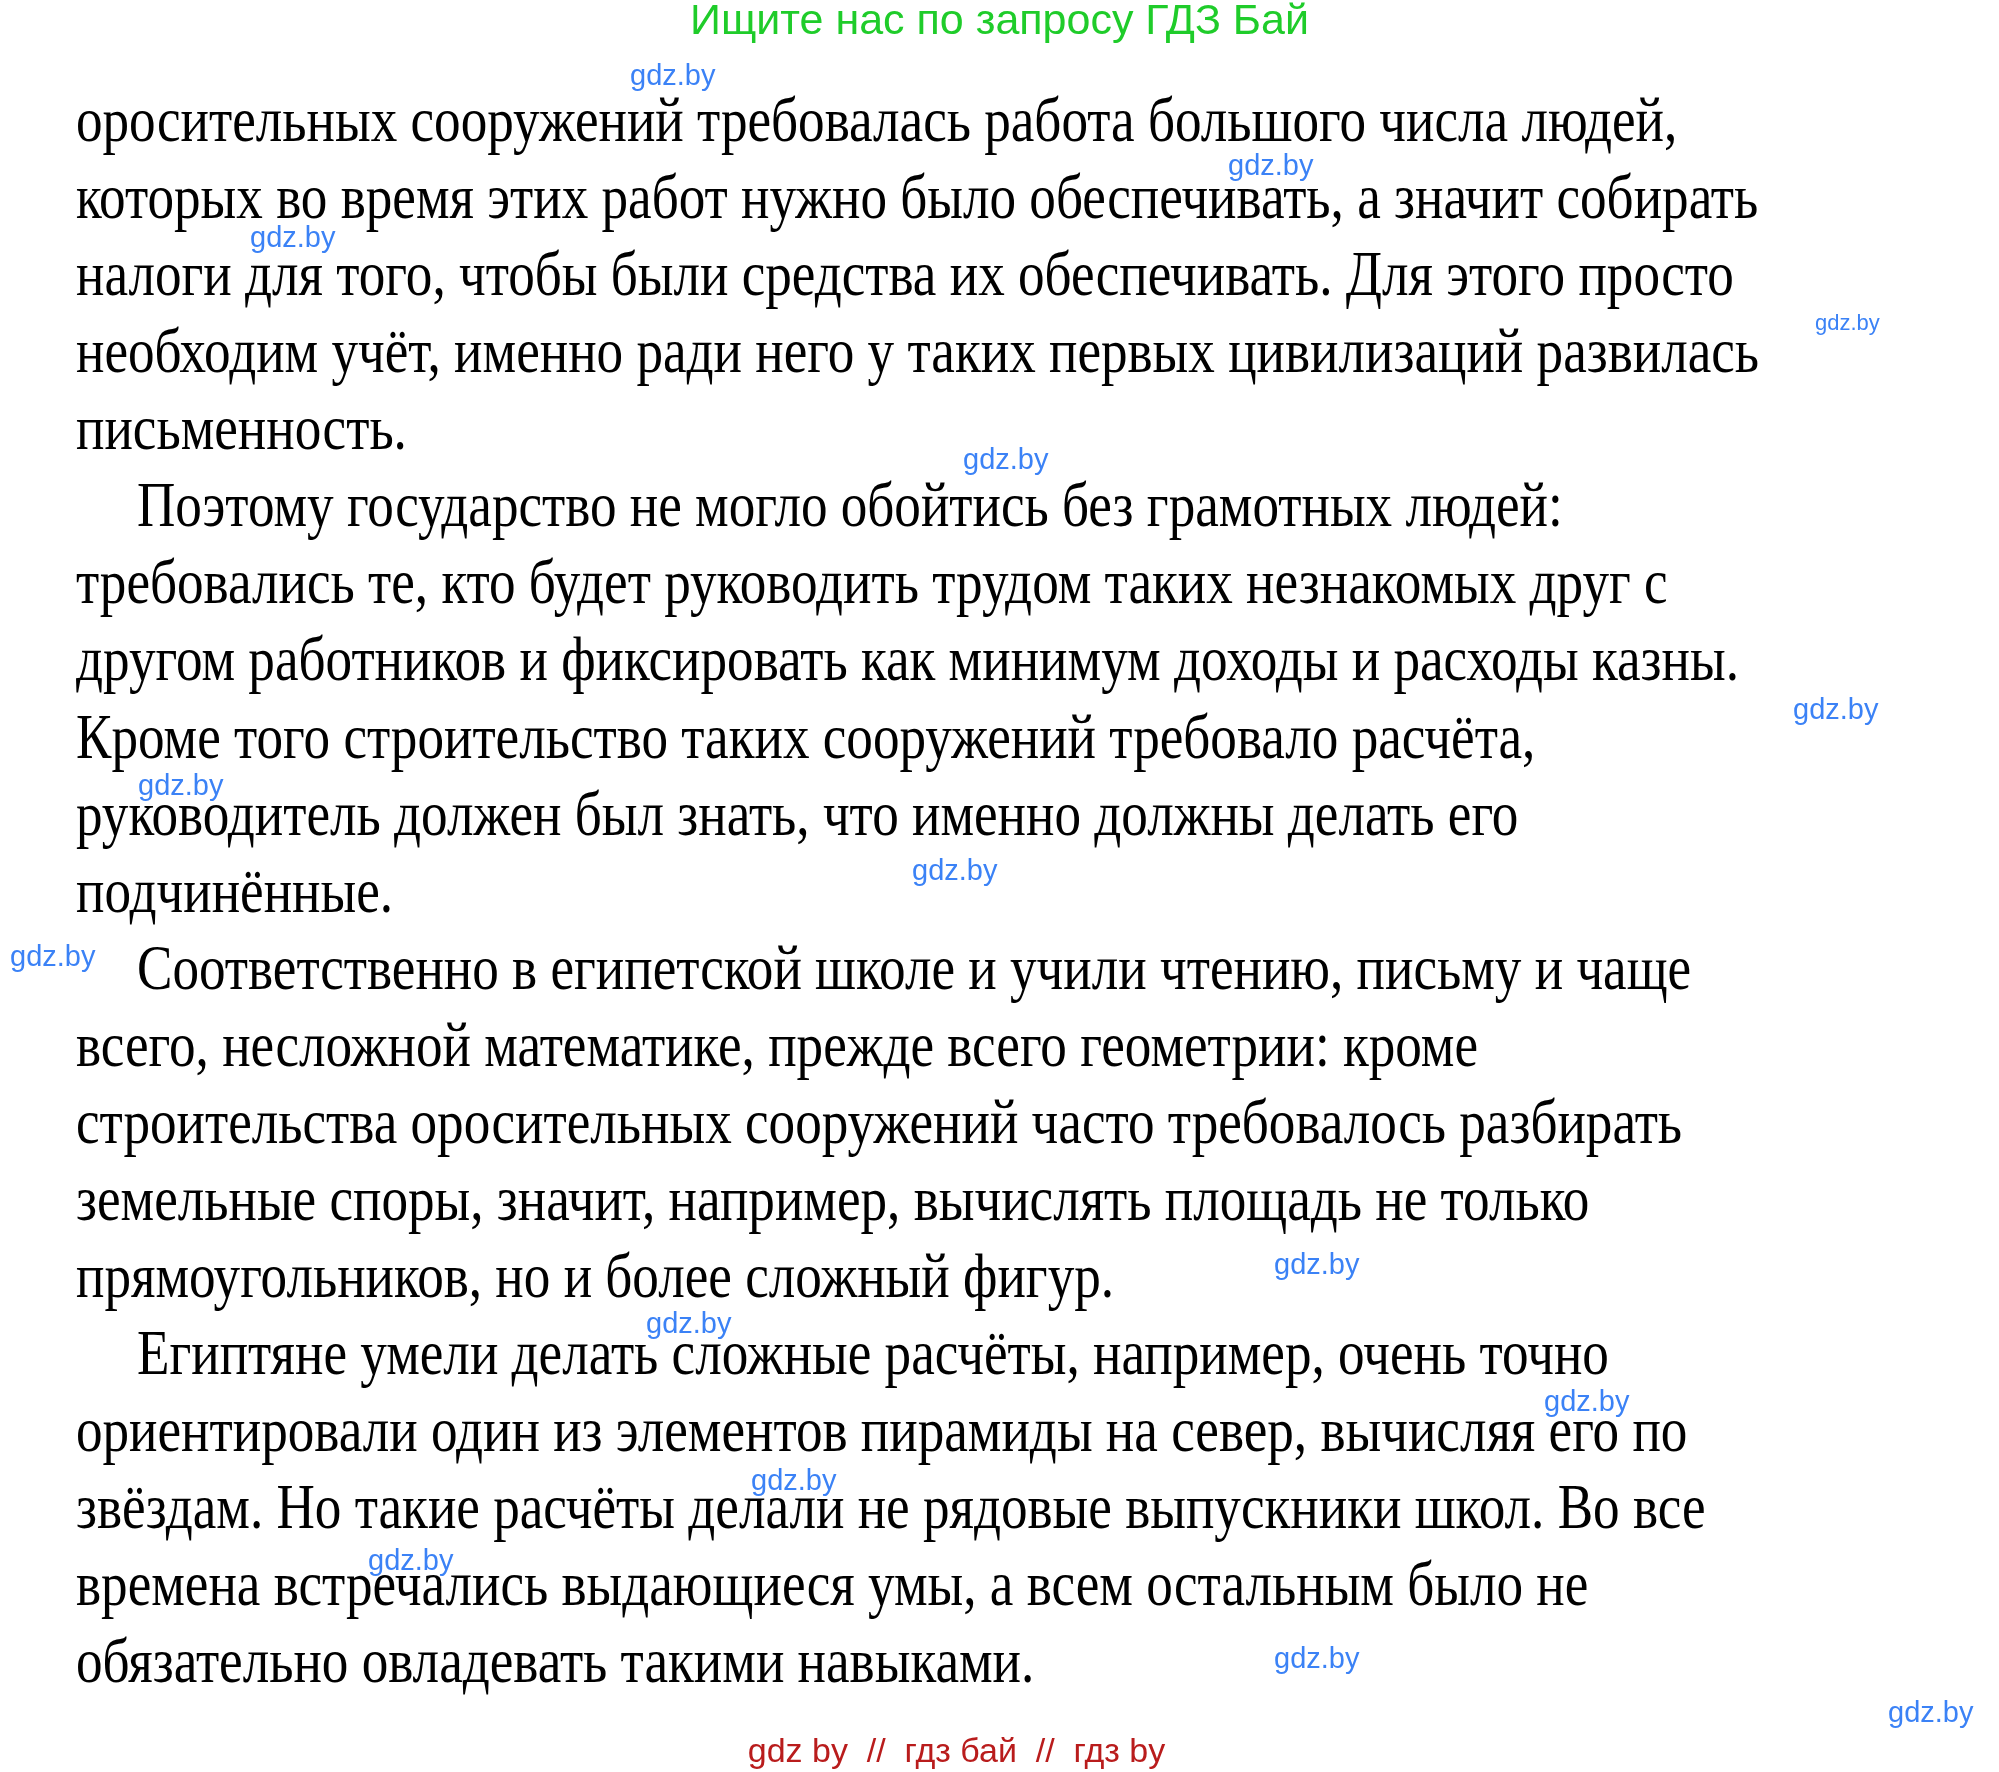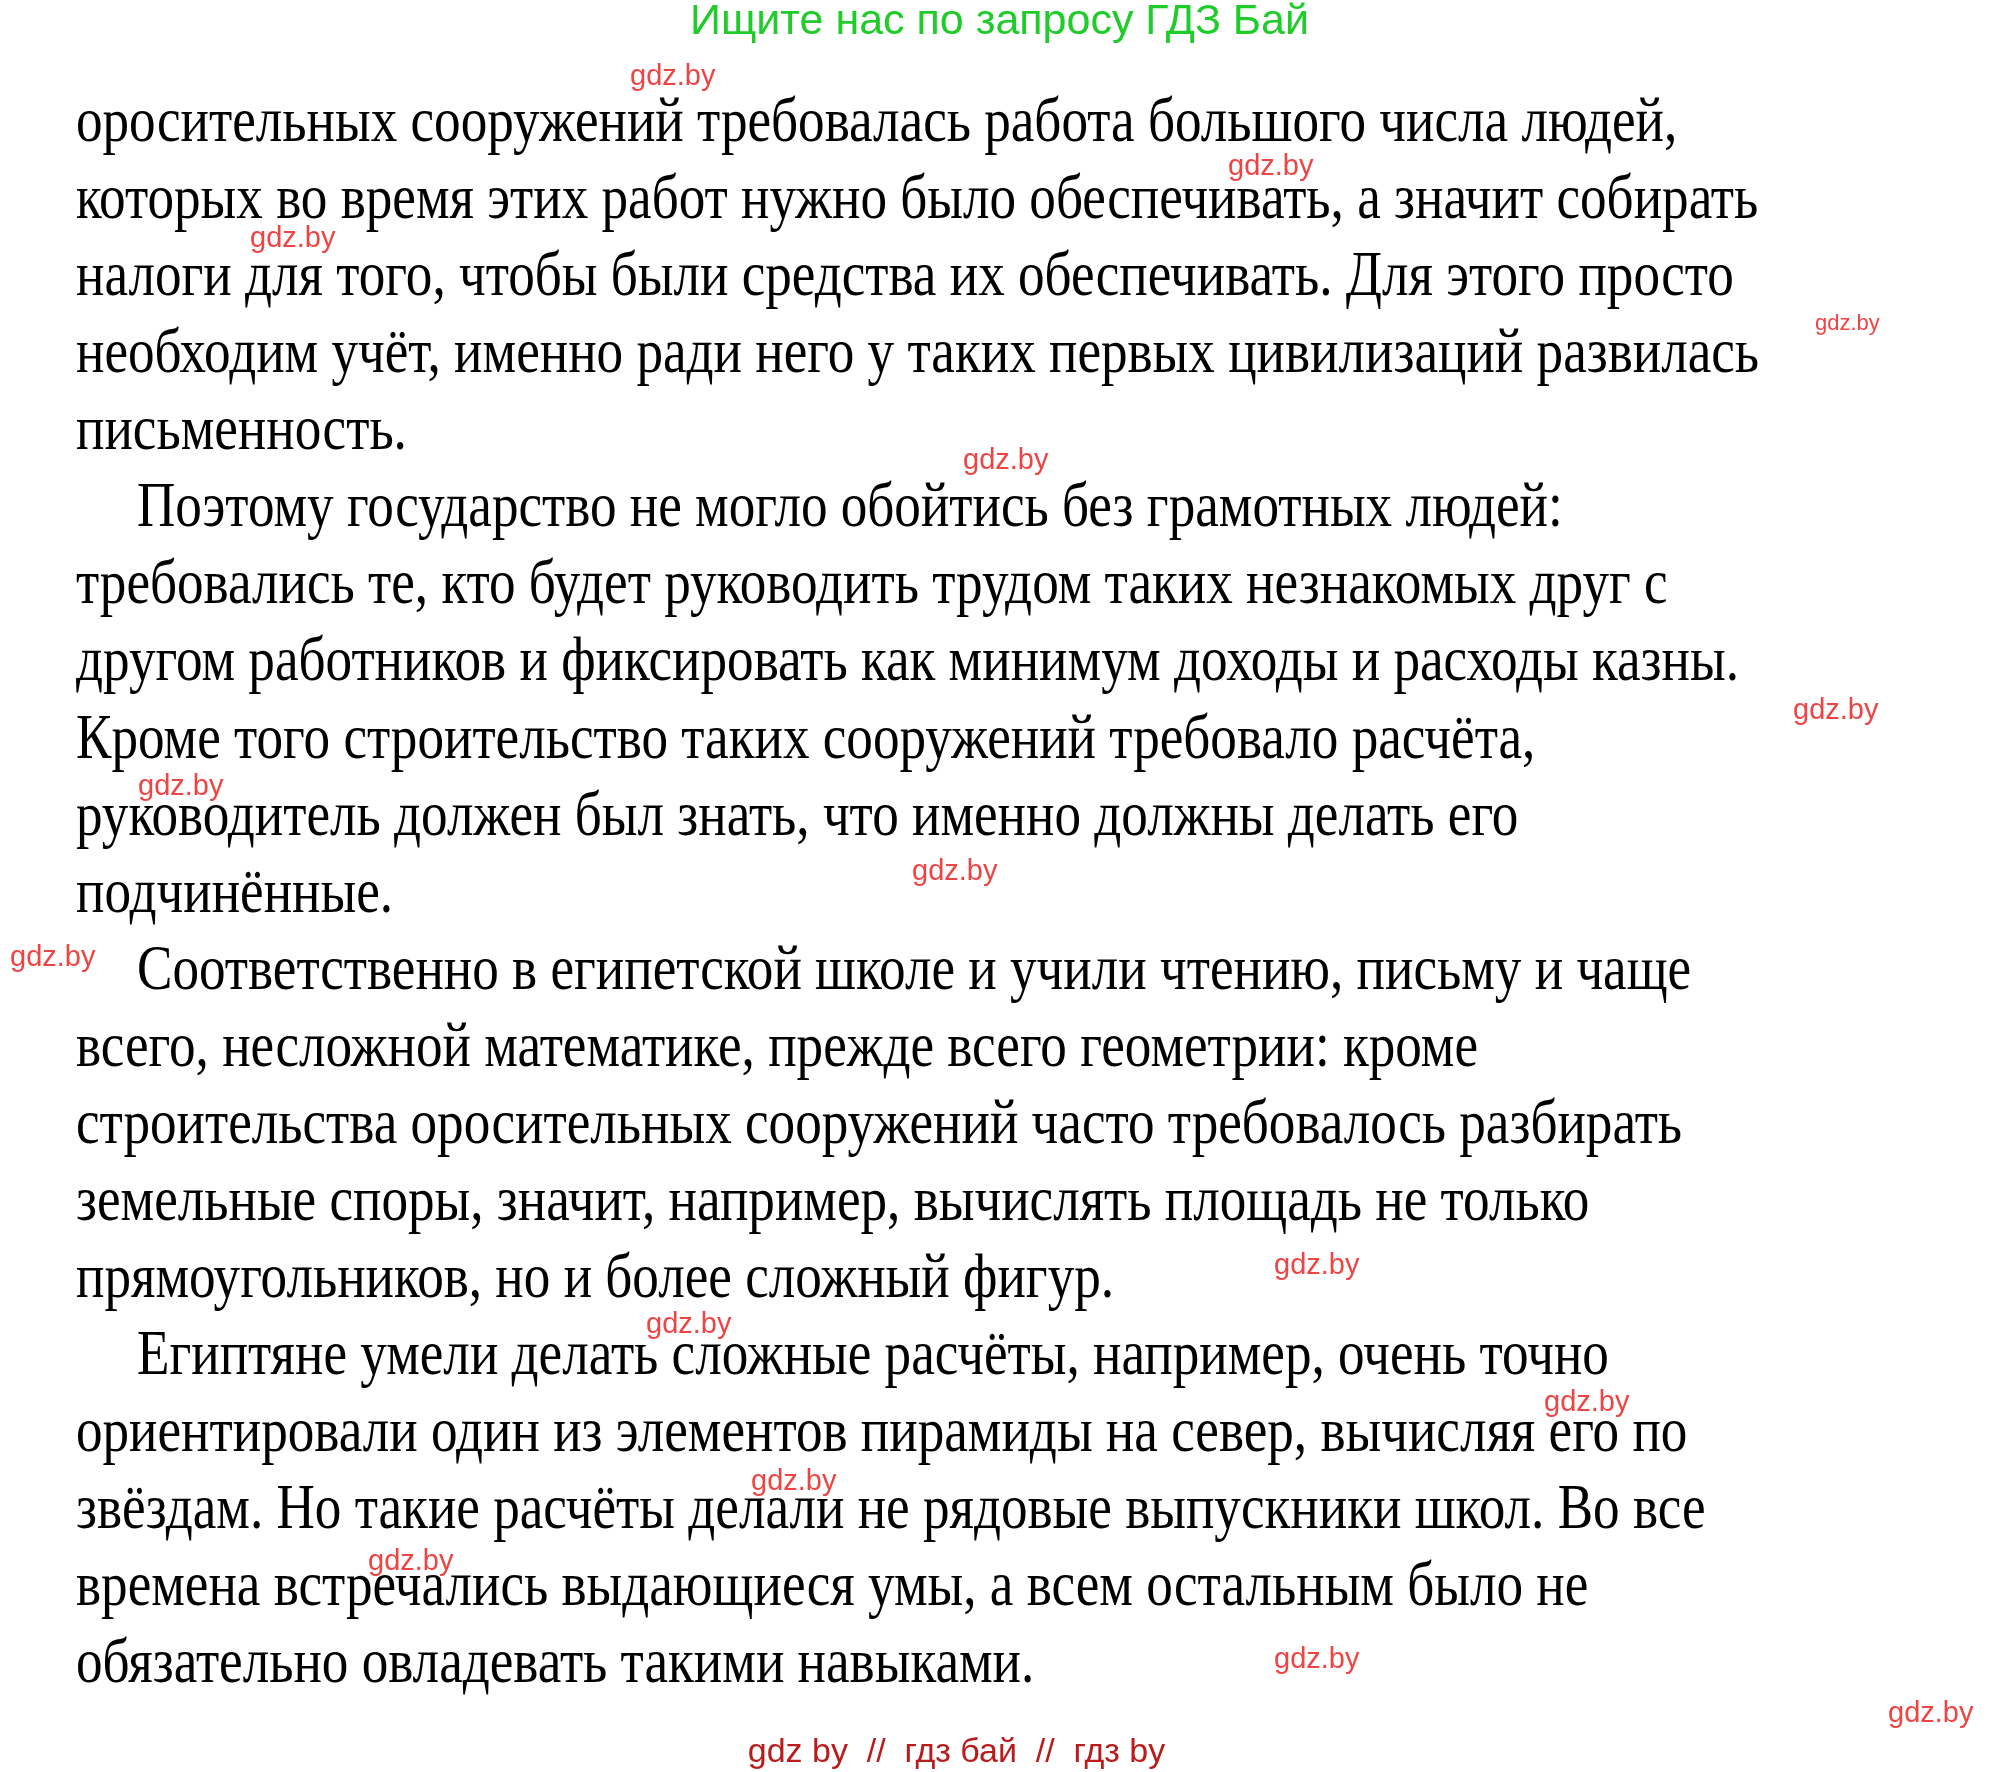--- a/index.html
+++ b/index.html
@@ -18,21 +18,21 @@
     position: absolute; left: 0; top: 0; width: 1999px; height: 1772px;
   }
   .line {
     position: absolute; left: 76px; white-space: nowrap;
     font-family: "Liberation Serif", serif; font-size: 64px; line-height: 64px;
     color: #000000; transform-origin: 0 0; transform: scaleX(0.83);
   }
   .line.indent { left: 137px; }
   .wm {
     position: absolute; font-family: "Liberation Sans", sans-serif;
-    font-size: 29px; line-height: 30px; color: #ef4444; white-space: nowrap;
+    font-size: 29px; line-height: 30px; color: #3b82f6; white-space: nowrap;
   }
   .wm.small { font-size: 22px; line-height: 24px; }
 </style>
 </head>
 <body>
 
 <div class="header">Ищите нас по запросу ГДЗ Бай</div>
 
 <div class="body-text">
   <div class="line" style="top:88px">оросительных сооружений требовалась работа большого числа людей,</div>

